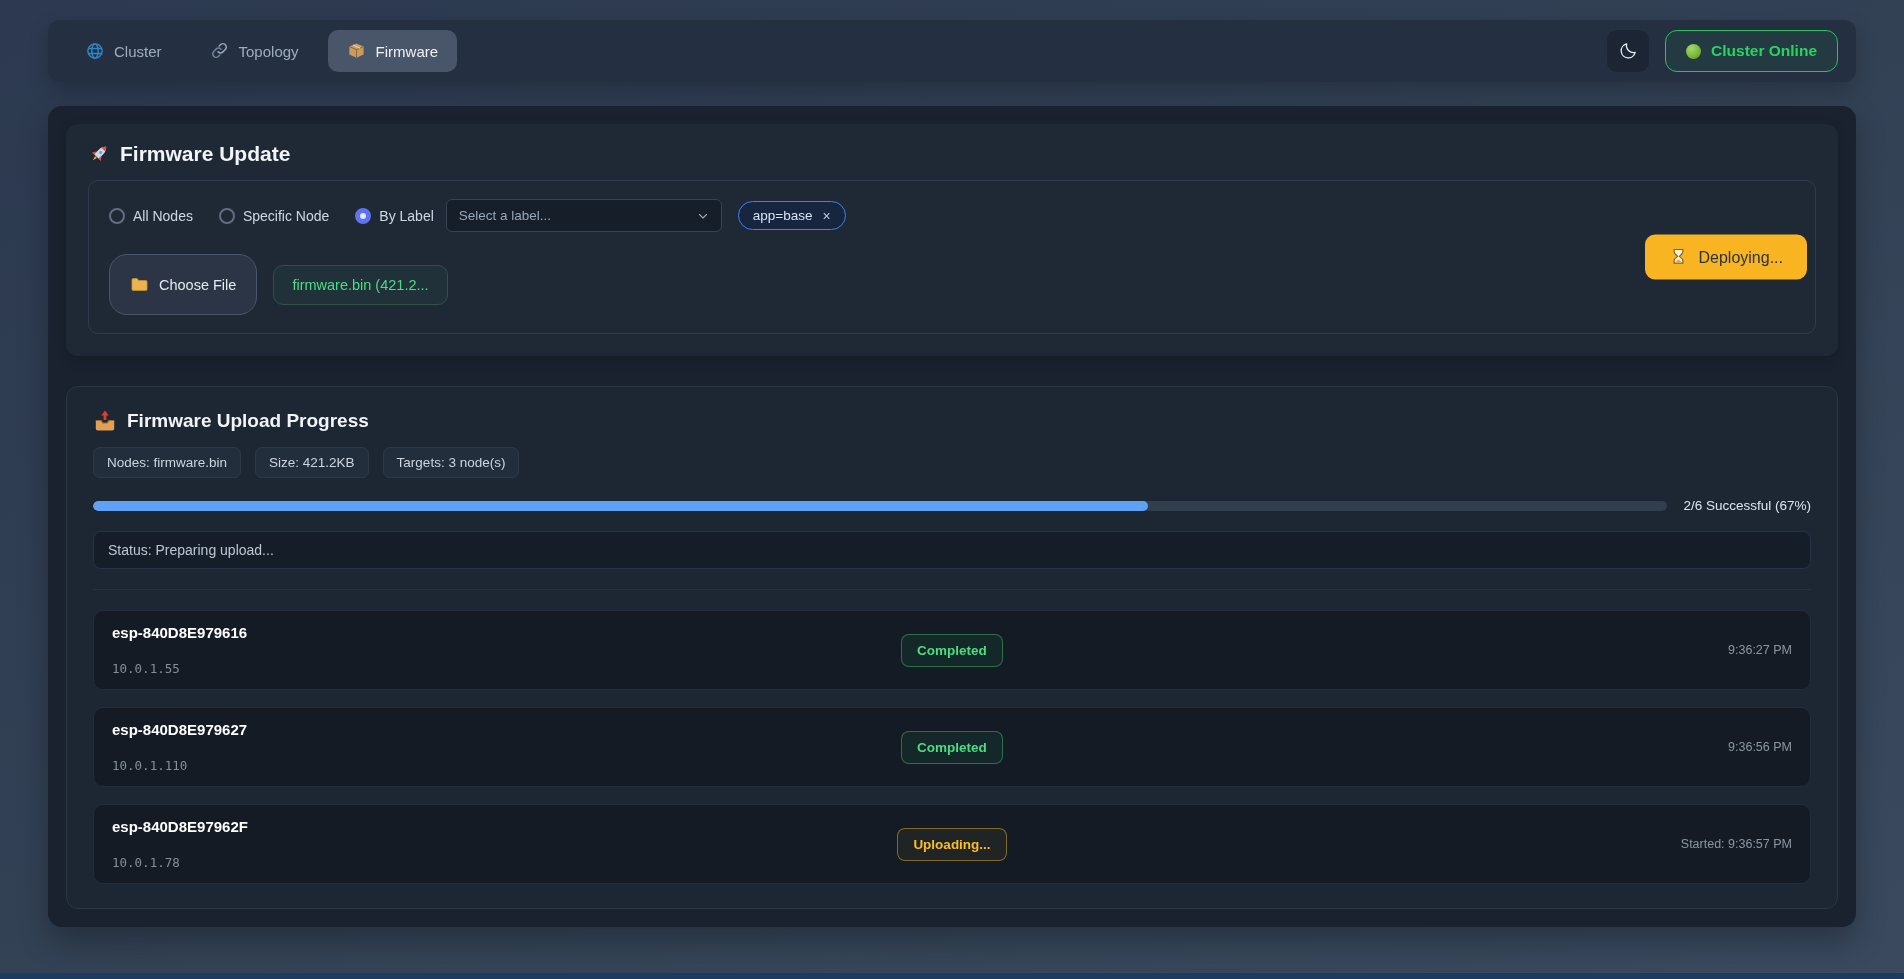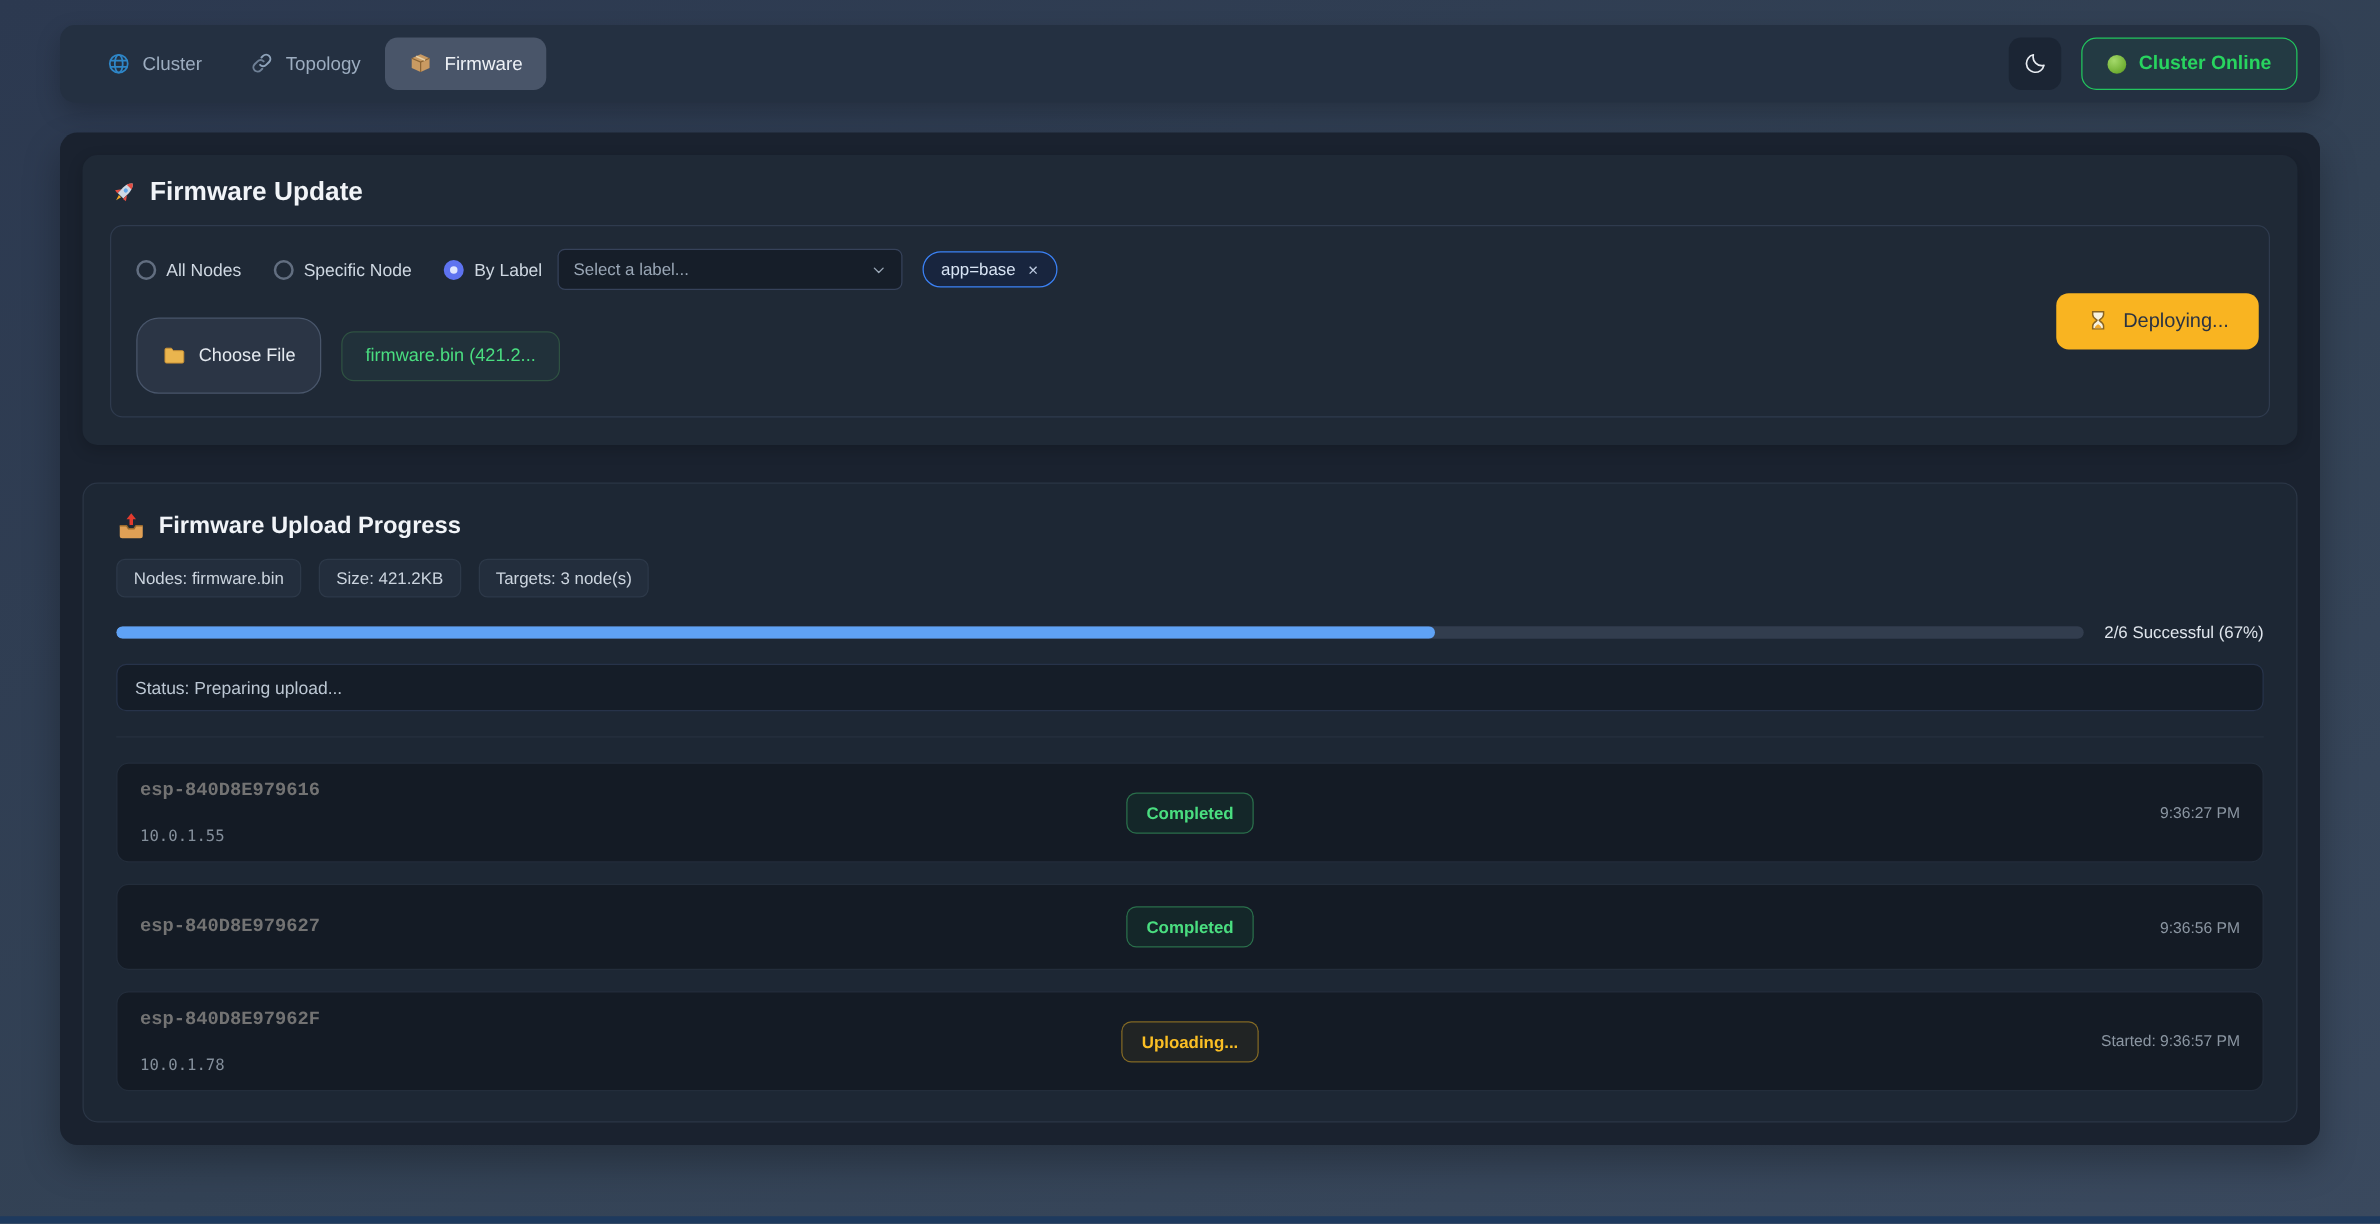--- a/index.html
+++ b/index.html
@@ -12,21 +12,21 @@
   .bottom-bar { position:absolute; left:0; bottom:0; width:100%; height:6px; background:#1e3a5e; }
 
   .page { padding:20px 48px 0 48px; }
 
   
   .navbar {
     height:62px; background:#243041; border-radius:12px;
     display:flex; align-items:center; padding:0 18px;
     box-shadow:0 8px 20px rgba(0,0,0,.22);
   }
-  .tabs { display:flex; align-items:center; }
+  .tabs { display:flex; align-items:center; gap:10px; }
   .tab {
     display:flex; align-items:center; gap:9px; padding:11px 19px;
     border-radius:10px; font-size:15px; color:#9dadc0; cursor:pointer;
     background:transparent; border:none;
   }
   .tab.active { background:#495569; color:#eef1f6; }
   .tab-icon { display:flex; width:20px; height:20px; }
   .nav-right { margin-left:auto; display:flex; align-items:center; gap:16px; }
   .theme-btn {
     width:42px; height:42px; border-radius:10px; background:#1b2534;
@@ -110,21 +110,21 @@
     border-radius:8px; padding:10px 14px; font-size:14px; color:#bcc7d3; }
 
   .divider { border:none; border-top:1px solid #26303e; margin:20px 0; }
 
   .node-list { display:flex; flex-direction:column; gap:17px; }
   .node-row {
     display:grid; grid-template-columns:1fr auto 1fr; align-items:center;
     background:#141b25; border:1px solid #232d3b; border-radius:10px; padding:13px 18px;
     min-height:69px;
   }
-  .node-name { font-size:15px; font-weight:bold; color:#737373;font-family:Liberation Mono, monospace; }
+  .node-name { font-size:15px; font-weight:bold; color:#ffffff; }
   .node-ip { margin-top:20px; font-size:12.5px; color:#848f9b;
     font-family:"DejaVu Sans Mono","Liberation Mono",monospace; }
   .node-badge { justify-self:center; font-size:13.5px; font-weight:bold;
     padding:8px 15px; border-radius:8px; }
   .node-badge.success { color:#4ade80; border:1px solid rgba(74,222,128,.4); background:rgba(34,197,94,.07); }
   .node-badge.warning { color:#fbbf24; border:1px solid rgba(251,191,36,.45); background:rgba(251,191,36,.06); }
   .node-time { justify-self:end; font-size:12.5px; color:#8b96a2; }
 </style>
 </head>
 <body>
@@ -289,20 +289,21 @@
             <div>
               <div class="node-name">esp-840D8E979616</div>
               <div class="node-ip">10.0.1.55</div>
             </div>
             <div class="node-badge success">Completed</div>
             <div class="node-time">9:36:27 PM</div>
           </div>
           <div class="node-row">
             <div>
               <div class="node-name">esp-840D8E979627</div>
+              <div class="node-ip">10.0.1.110</div>
             </div>
             <div class="node-badge success">Completed</div>
             <div class="node-time">9:36:56 PM</div>
           </div>
           <div class="node-row">
             <div>
               <div class="node-name">esp-840D8E97962F</div>
               <div class="node-ip">10.0.1.78</div>
             </div>
             <div class="node-badge warning">Uploading...</div>

